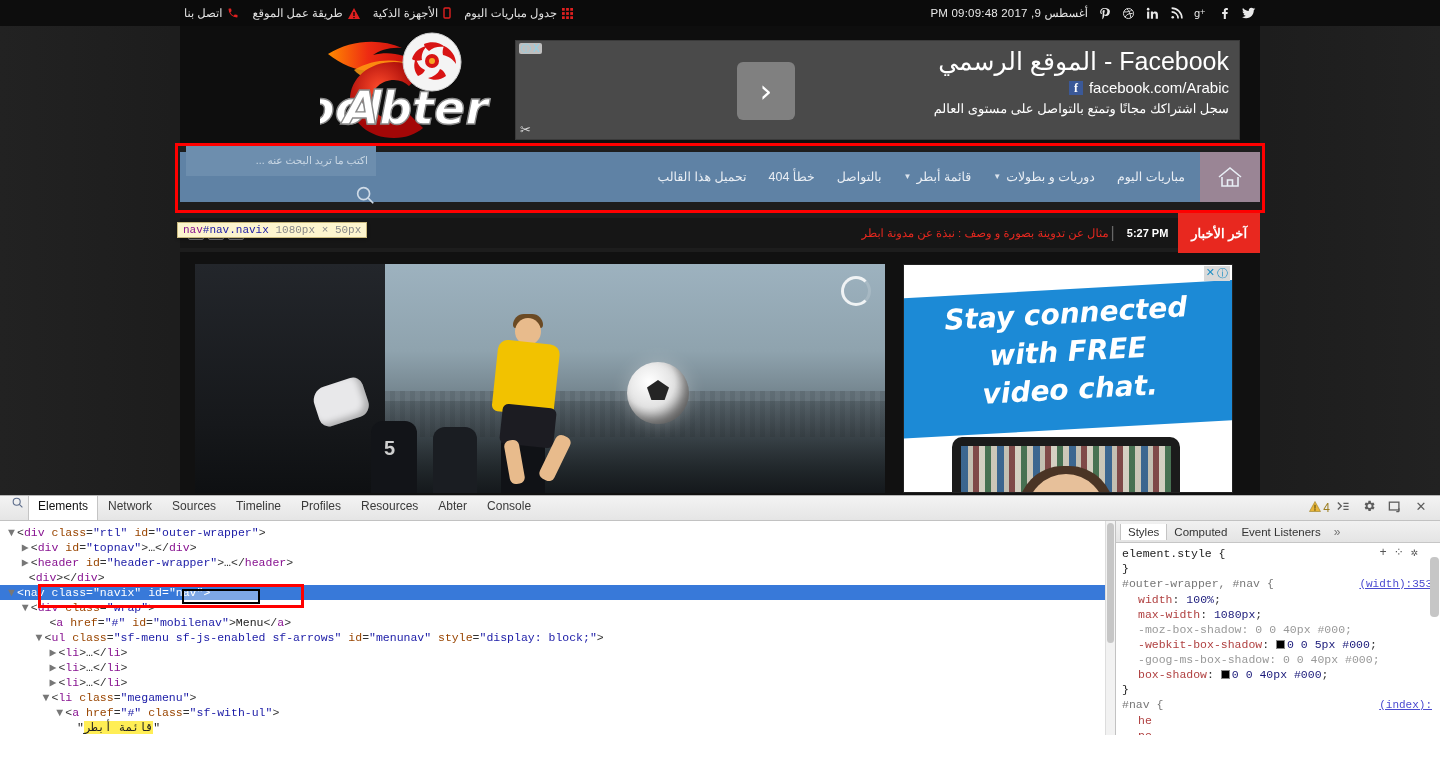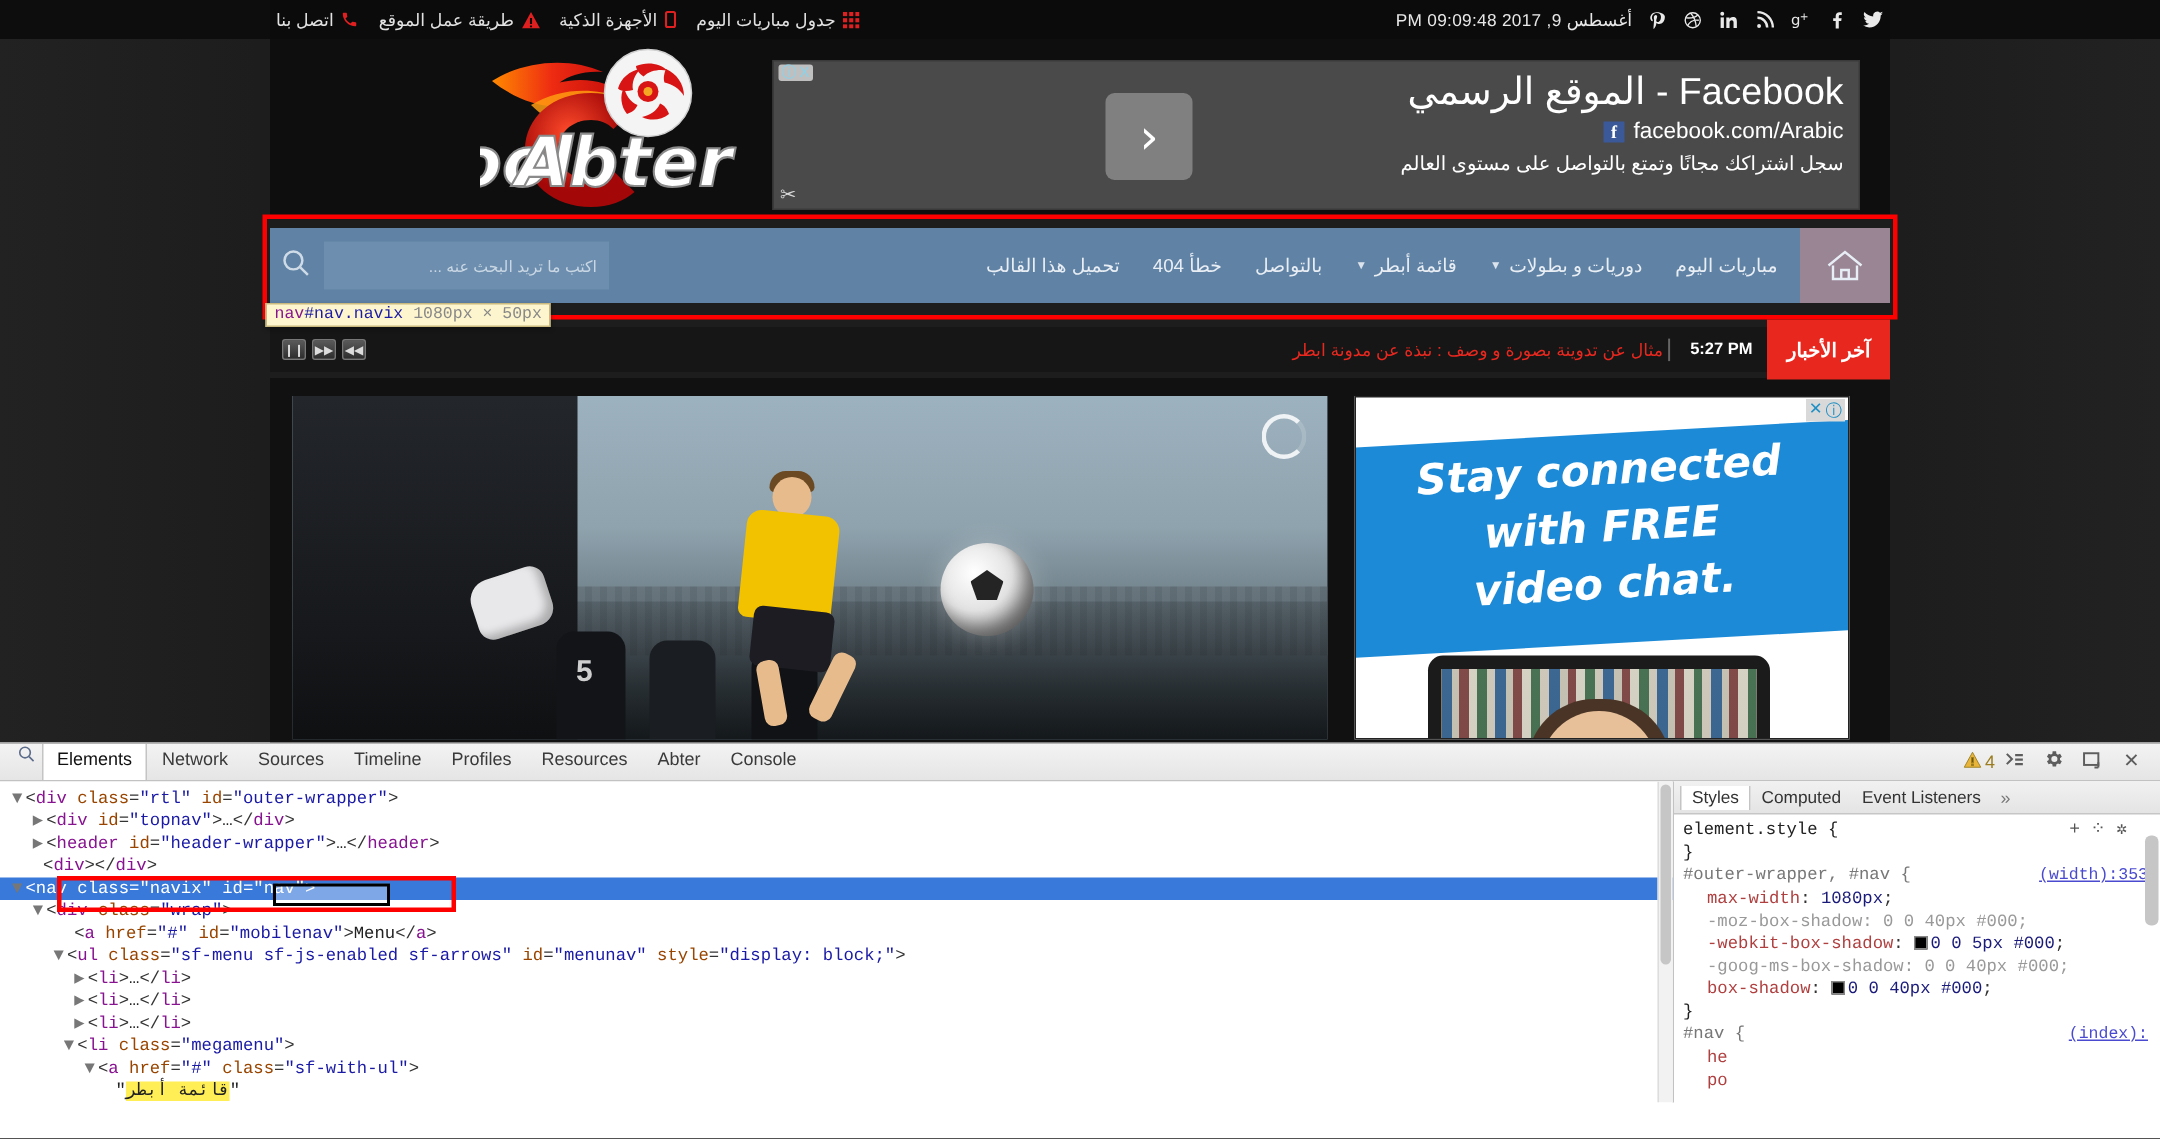--- a/index.html
+++ b/index.html
@@ -110,38 +110,38 @@
     display: flex; align-items: center; justify-content: center;
     color: #e8eef5;
   }
   #nav .menu { display: flex; align-items: center; gap: 0; direction: rtl; padding-right: 4px; }
   #nav .menu a {
     color: #e9eef4; font-size: 12.5px; padding: 0 11px; line-height: 50px;
     text-decoration: none; white-space: nowrap; display: inline-flex; align-items: center; gap: 5px;
   }
   #nav .caret { font-size: 8px; opacity: .9; }
   #nav .searchzone {
-    margin-right: auto; display: flex; align-items: center; gap: 8px;
-    padding-left: 6px; direction: rtl;
+    margin-right: auto; display: flex; align-items: flex-start; gap: 8px;
+    padding-left: 6px; direction: rtl; flex-direction: column;
   }
   #nav .searchbox {
     width: 190px; height: 32px; background: #6d8eae;
     display: flex; align-items: center; padding: 0 8px;
   }
   #nav .searchbox span { color: #c9d7e4; font-size: 10.5px; }
   #nav .magnifier { color: #cfdbe7; }
 
   
   #navhl {
     position: absolute; left: 175px; top: 143px; width: 1090px; height: 70px;
     border: 3px solid #ff0000; z-index: 9; pointer-events: none;
   }
   
   #navtip {
-    position: absolute; left: 177px; top: 202px; z-index: 10;
+    position: absolute; left: 177px; top: 222px; z-index: 10;
     background: #fdf5ce; border: 1px solid #c9b97e;
     font-family: "Liberation Mono", monospace; font-size: 11px;
     padding: 1px 5px; white-space: nowrap; color: #888;
     box-shadow: 0 1px 3px rgba(0,0,0,.35);
     direction: ltr;
   }
   #navtip .t-el { color: #881391; }
   #navtip .t-id { color: #1a1aa6; }
   #navtip .t-cls { color: #1a1aa6; }
   #navtip .t-dim { color: #888; }
@@ -728,20 +728,21 @@
           </div>
           <div class="rulehead">
             <span>element.style {</span>
           </div>
           <div>}</div>
 
           <div class="rulehead">
             <span class="sel-gray">#outer-wrapper, #nav {</span>
             <span class="src">(width):353</span>
           </div>
+          <div><span class="prop">width</span><span class="punc">: </span><span class="pv">100%</span><span class="punc">;</span></div>
           <div><span class="prop">max-width</span><span class="punc">: </span><span class="pv">1080px</span><span class="punc">;</span></div>
           <div><span class="prop dis">-moz-box-shadow</span><span class="dis">: </span><span class="dis">0 0 40px #000</span><span class="dis">;</span></div>
           <div><span class="prop">-webkit-box-shadow</span><span class="punc">: </span><span class="pv"><span class="swatch"></span><span>0 0 5px #000</span></span><span class="punc">;</span></div>
           <div><span class="prop dis">-goog-ms-box-shadow</span><span class="dis">: </span><span class="dis">0 0 40px #000</span><span class="dis">;</span></div>
           <div><span class="prop">box-shadow</span><span class="punc">: </span><span class="pv"><span class="swatch"></span><span>0 0 40px #000</span></span><span class="punc">;</span></div>
           <div>}</div>
 
           <div class="rulehead">
             <span class="sel-gray">#nav {</span>
             <span class="src">(index):</span>

